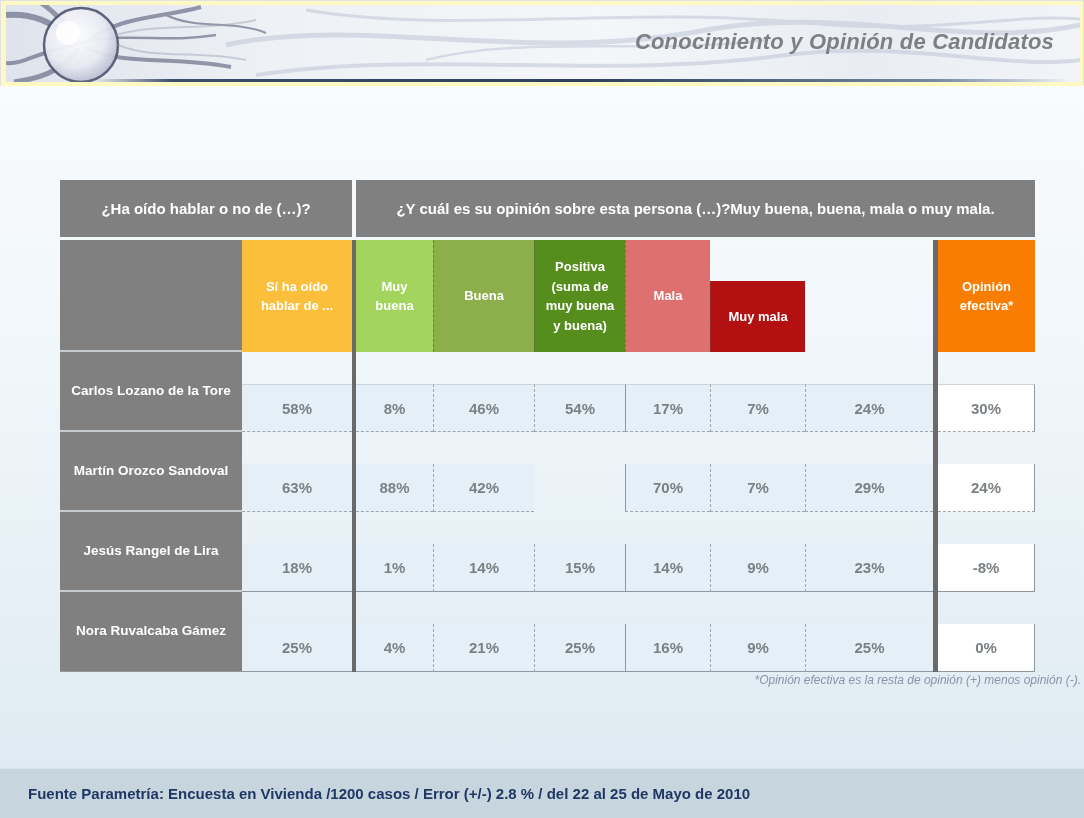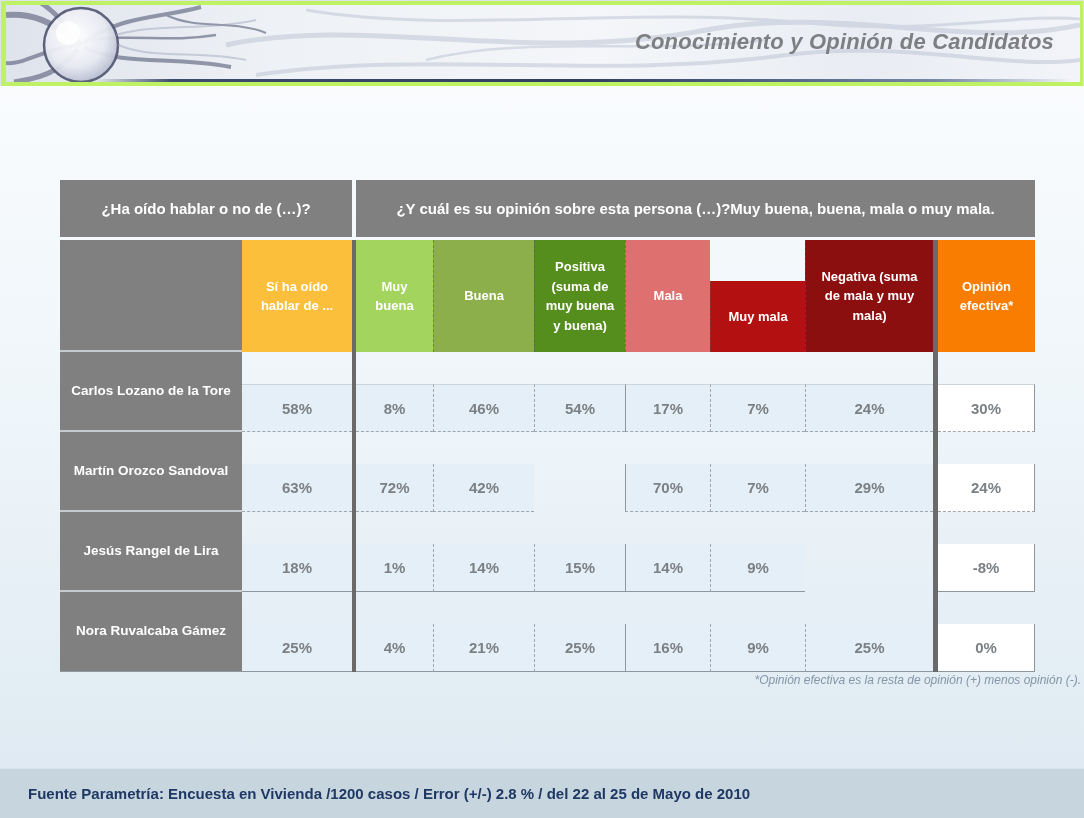--- a/index.html
+++ b/index.html
@@ -1,17 +1,17 @@
 <!DOCTYPE html>
 <html><head>
 <meta charset="utf-8">
 <style>
   html,body{margin:0;padding:0;}
   body{width:1084px;height:818px;font-family:"Liberation Sans",sans-serif;background:#fff;overflow:hidden;}
-  .slide{position:relative;width:1084px;height:818px;background:#bef264;box-shadow:inset 0 0 0 1px #dfe3e8;}
+  .slide{position:relative;width:1084px;height:818px;background:#fef9c3;box-shadow:inset 0 0 0 1px #dfe3e8;}
 
   
   .banner{position:absolute;left:6px;top:5px;width:1074px;height:77px;overflow:hidden;}
   .banner svg{position:absolute;left:0;top:0;width:100%;height:100%;}
   .banner-title{position:absolute;right:26px;top:24px;font-size:22px;font-weight:bold;font-style:italic;color:#7d7f82;letter-spacing:.2px;}
   .banner-underline{position:absolute;left:88px;right:8px;bottom:0;height:3px;
     background:linear-gradient(90deg,rgba(47,61,90,0) 0%,#3c4d6d 8%,#2e3f5f 50%,#7688a6 86%,rgba(255,255,255,0) 100%);}
 
   
   .content{position:absolute;left:0;top:86px;width:1084px;height:682px;
@@ -121,48 +121,48 @@
       <div class="cell hgap"></div>
 
       <div class="cell corner"></div>
       <div class="cell colh colh0" style="background: rgb(251, 191, 59);">Sí ha oído hablar de ...</div>
       <div class="cell vsep1"></div>
       <div class="cell colh colh1" style="background: rgb(162, 212, 94);">Muy buena</div>
       <div class="cell colh colh2" style="background: rgb(140, 175, 76);">Buena</div>
       <div class="cell colh colh3" style="background: rgb(86, 142, 30);">Positiva (suma de muy buena y buena)</div>
       <div class="cell colh colh4" style="background: rgb(223, 112, 112);">Mala</div>
       <div class="cell colh colh5" style="background: rgb(179, 17, 17); margin-top: 41px;">Muy mala</div>
-      <div class="cell colh colh6" style="background: rgb(139, 15, 15);">Negativa (suma de mala y muy mala)</div>
       <div class="cell vsep2"></div>
       <div class="cell colh colh7" style="background: rgb(249, 125, 0);">Opinión efectiva*</div>
 
     <div class="cell name name-sep" style="grid-area: 4 / 1;">Carlos Lozano de la Tore</div>
         <div class="cell d bt-light bb-dash" style="grid-area: 4 / 2;">58%</div>
         <div class="cell d bt-light bb-dash" style="grid-area: 4 / 4;">8%</div>
         <div class="cell d bt-light bl-dash bb-dash" style="grid-area: 4 / 5;">46%</div>
         <div class="cell d bt-light bl-dash bb-dash" style="grid-area: 4 / 6;">54%</div>
         <div class="cell d bt-light bl-solid bb-dash" style="grid-area: 4 / 7;">17%</div>
         <div class="cell d bt-light bl-dash bb-dash" style="grid-area: 4 / 8;">7%</div>
         <div class="cell d bt-light bl-dash bb-dash" style="grid-area: 4 / 9;">24%</div>
         <div class="cell d white br-outer bt-light bb-dash" style="grid-area: 4 / 11;">30%</div>
         <div class="cell name name-sep" style="grid-area: 5 / 1;">Martín Orozco Sandoval</div>
         <div class="cell d bb-dash" style="grid-area: 5 / 2;">63%</div>
-        <div class="cell d bb-dash" style="grid-area: 5 / 4;">72%</div>
+        <div class="cell d bb-dash" style="grid-area: 5 / 4;">88%</div>
         <div class="cell d bl-dash bb-dash" style="grid-area: 5 / 5;">42%</div>
         <div class="cell d bl-solid bb-dash" style="grid-area: 5 / 7;">70%</div>
         <div class="cell d bl-dash bb-dash" style="grid-area: 5 / 8;">7%</div>
         <div class="cell d bl-dash bb-dash" style="grid-area: 5 / 9;">29%</div>
         <div class="cell d white br-outer bb-dash" style="grid-area: 5 / 11;">24%</div>
         <div class="cell name name-sep" style="grid-area: 6 / 1;">Jesús Rangel de Lira</div>
         <div class="cell d bb-solid" style="grid-area: 6 / 2;">18%</div>
         <div class="cell d bb-solid" style="grid-area: 6 / 4;">1%</div>
         <div class="cell d bl-dash bb-solid" style="grid-area: 6 / 5;">14%</div>
         <div class="cell d bl-dash bb-solid" style="grid-area: 6 / 6;">15%</div>
         <div class="cell d bl-solid bb-solid" style="grid-area: 6 / 7;">14%</div>
         <div class="cell d bl-dash bb-solid" style="grid-area: 6 / 8;">9%</div>
+        <div class="cell d bl-dash bb-solid" style="grid-area: 6 / 9;">23%</div>
         <div class="cell d white br-outer bb-solid" style="grid-area: 6 / 11;">-8%</div>
         <div class="cell name bb-outer" style="grid-area: 7 / 1;">Nora Ruvalcaba Gámez</div>
         <div class="cell d bb-outer" style="grid-area: 7 / 2;">25%</div>
         <div class="cell d bb-outer" style="grid-area: 7 / 4;">4%</div>
         <div class="cell d bl-dash bb-outer" style="grid-area: 7 / 5;">21%</div>
         <div class="cell d bl-dash bb-outer" style="grid-area: 7 / 6;">25%</div>
         <div class="cell d bl-solid bb-outer" style="grid-area: 7 / 7;">16%</div>
         <div class="cell d bl-dash bb-outer" style="grid-area: 7 / 8;">9%</div>
         <div class="cell d bl-dash bb-outer" style="grid-area: 7 / 9;">25%</div>
         <div class="cell d white br-outer bb-outer" style="grid-area: 7 / 11;">0%</div>

